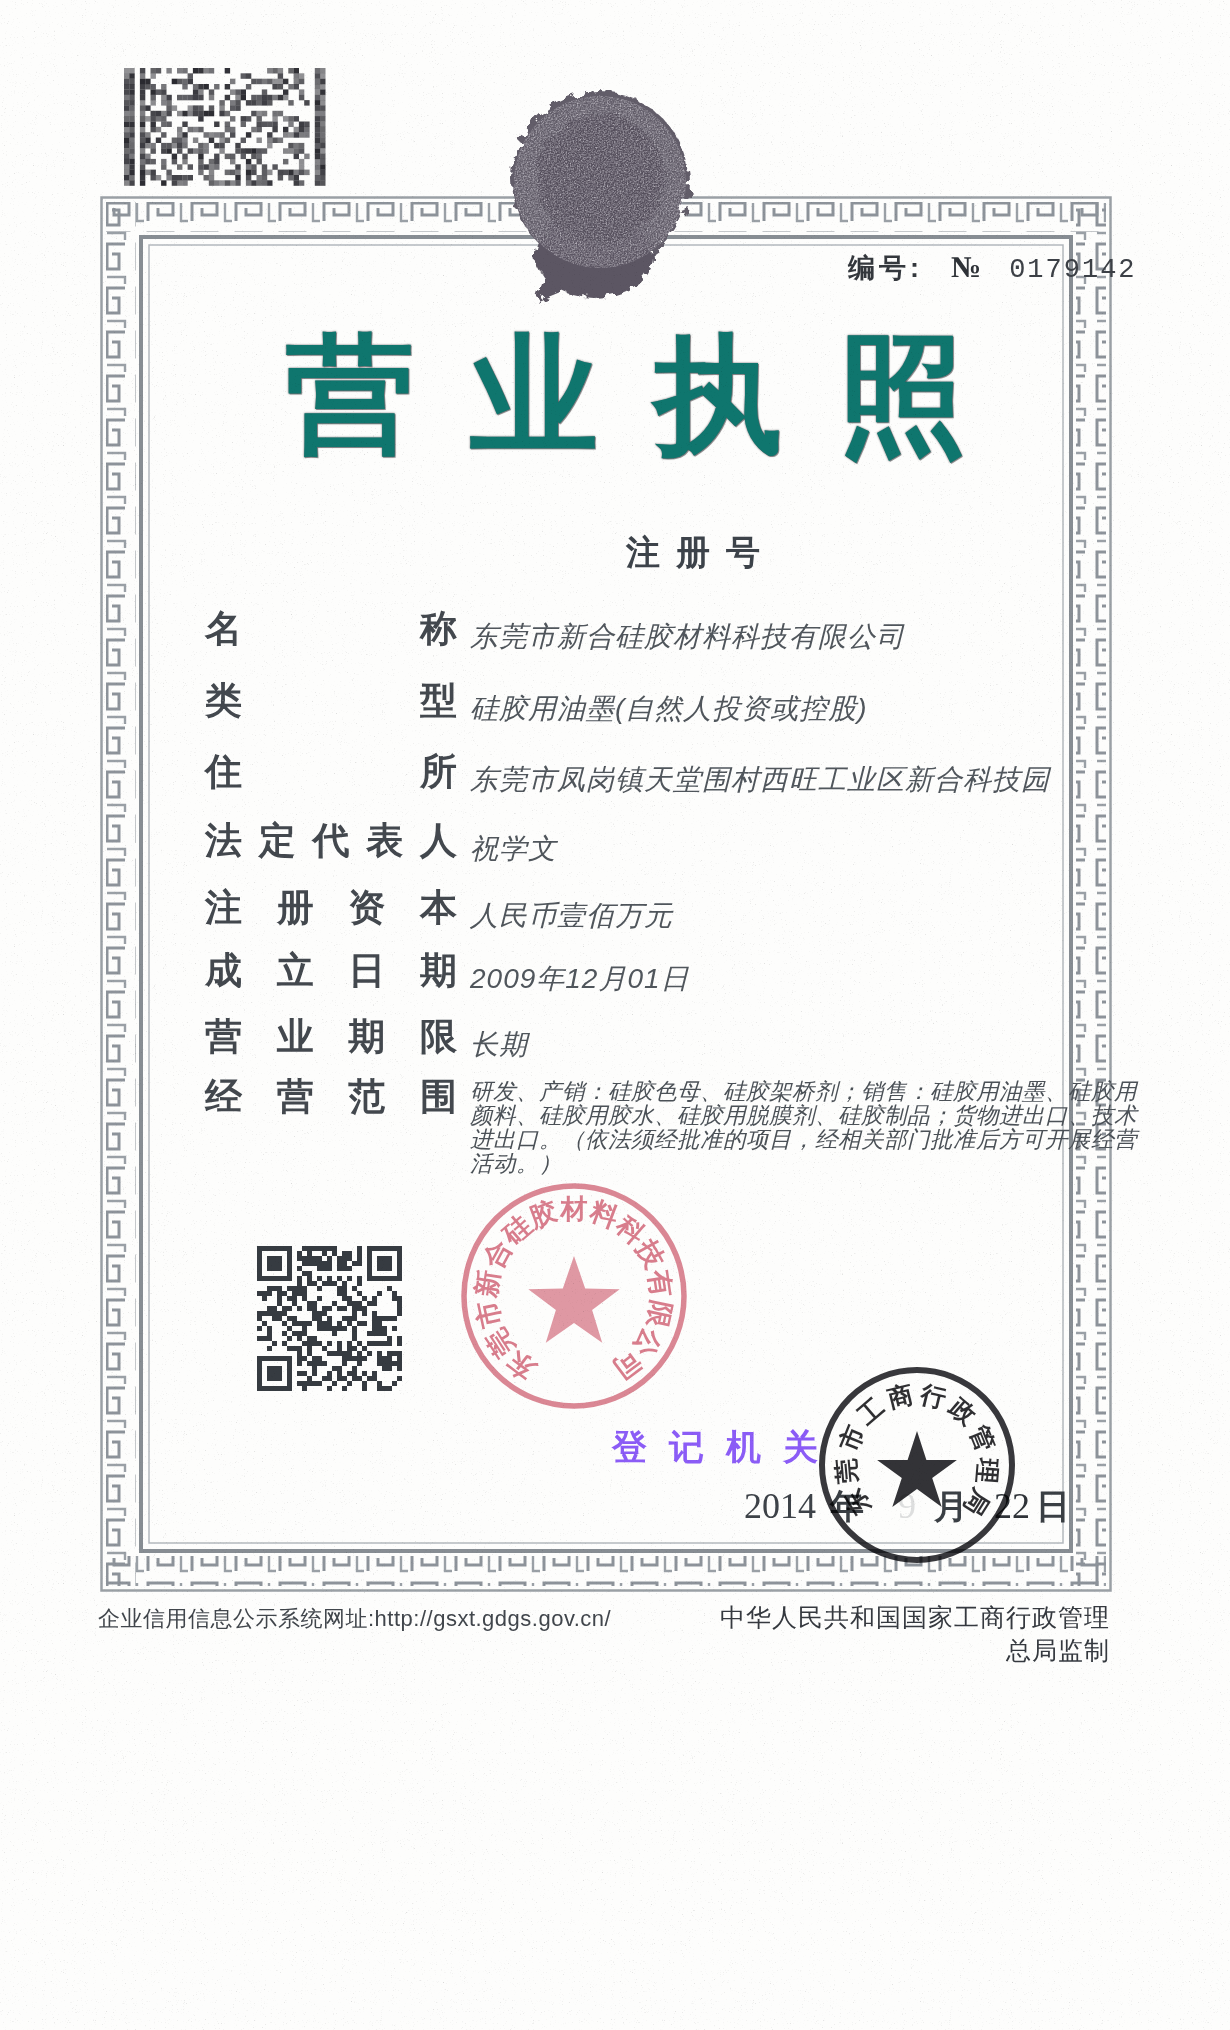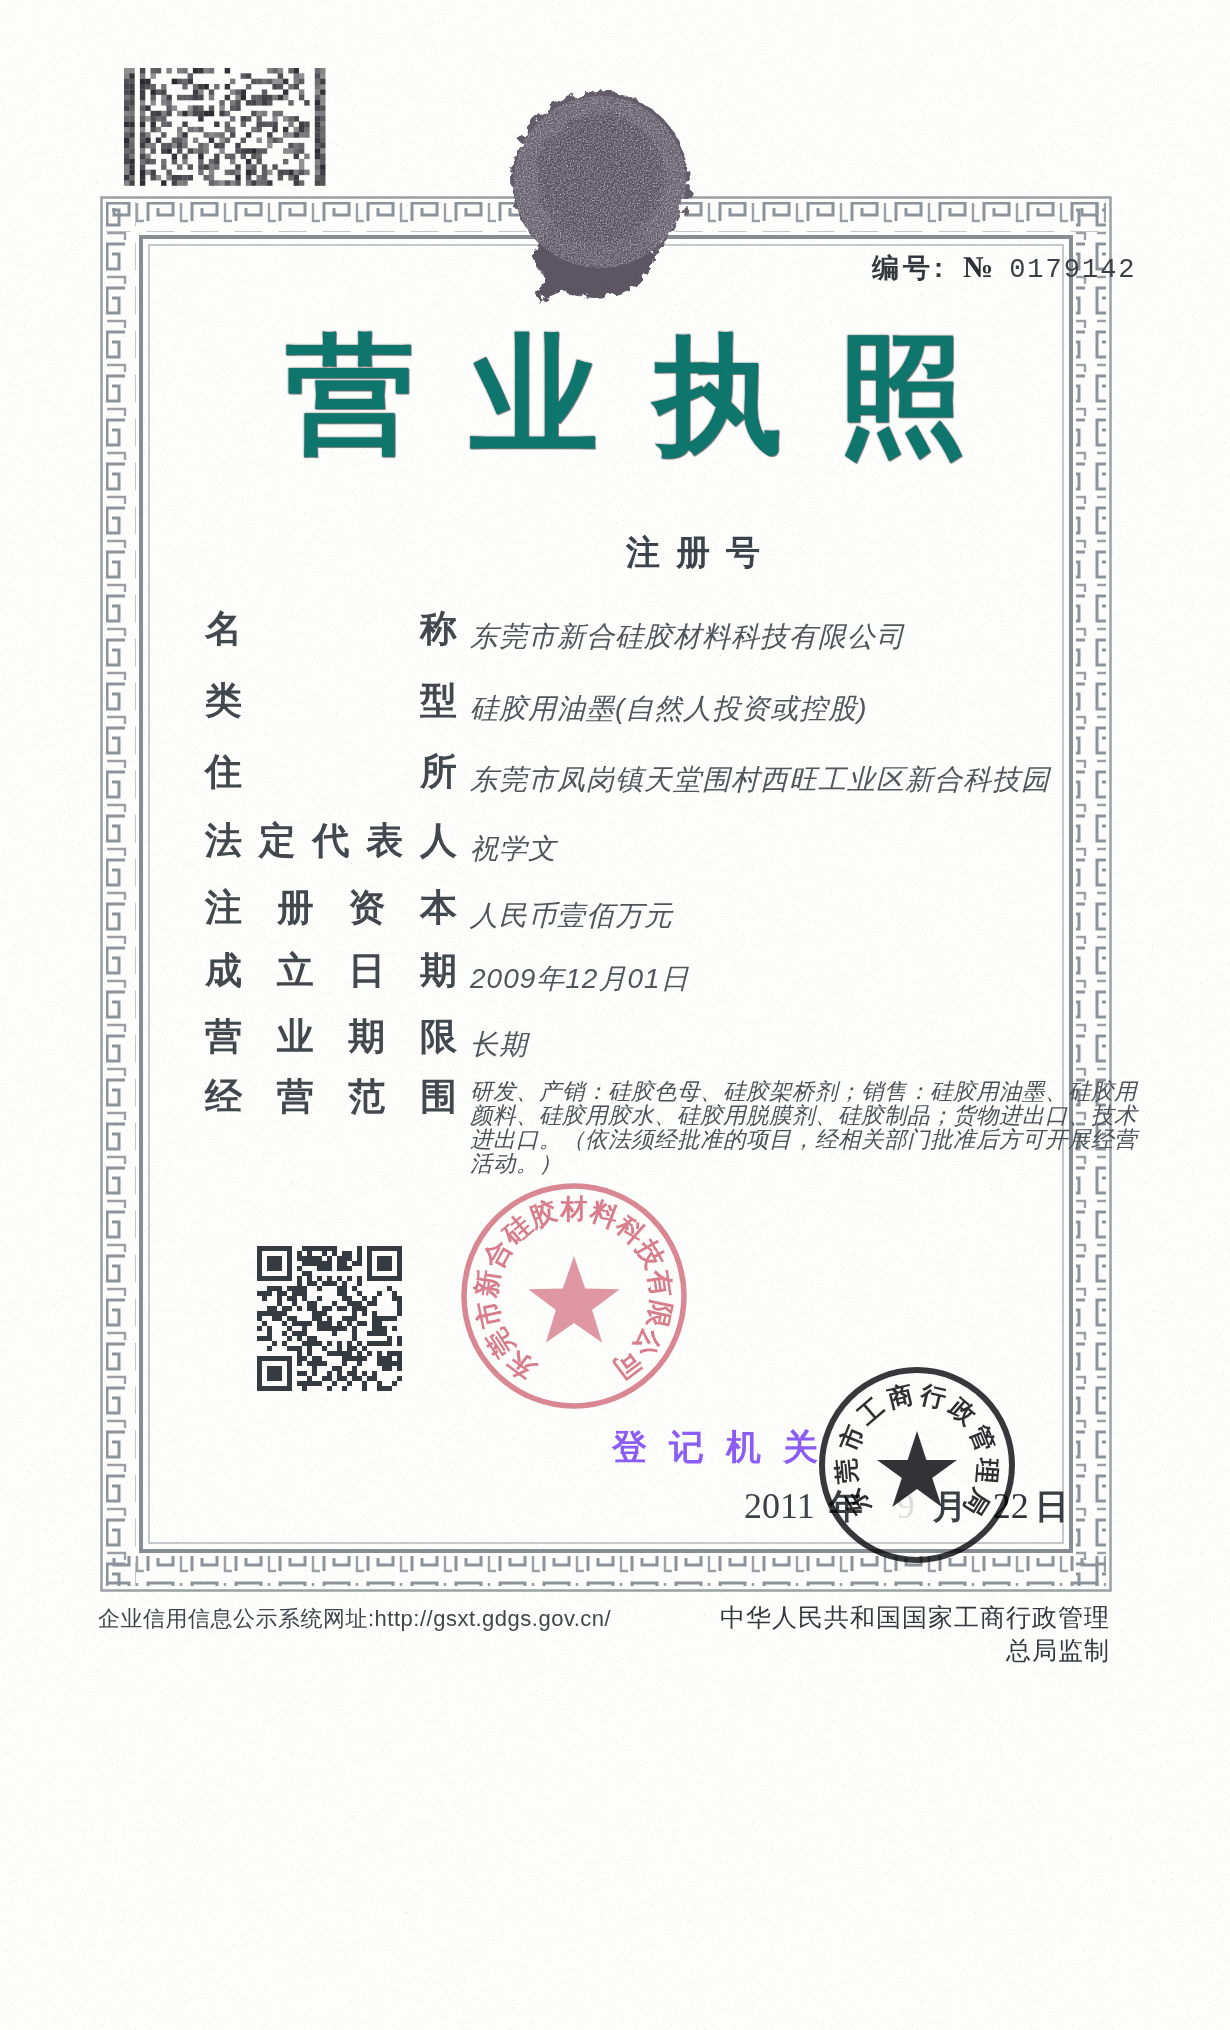--- a/index.html
+++ b/index.html
@@ -4,21 +4,21 @@
 <style>
   html,body{margin:0;padding:0;background:#e8e8e6;}
   .page{position:relative;width:1230px;height:2030px;background:#fdfdfc;overflow:hidden;
         font-family:"Liberation Sans",sans-serif;color:#3a3f44;}
   .noise{position:absolute;left:0;top:0;width:1230px;height:2030px;pointer-events:none;z-index:9;}
 
   .barcode{position:absolute;left:124px;top:68px;width:202px;height:118px;}
   .emblem{position:absolute;left:496px;top:76px;width:212px;height:228px;z-index:3;}
   .frame{position:absolute;left:100px;top:196px;width:1012px;height:1396px;z-index:1;}
 
-  .serial{position:absolute;left:872px;top:250px;display:flex;align-items:baseline;gap:16px;z-index:2;}
+  .serial{position:absolute;left:848px;top:250px;display:flex;align-items:baseline;gap:28px;z-index:2;}
   .serial .s-label{font-size:27px;font-weight:bold;color:#34383d;letter-spacing:4px;}
   .serial .s-sym{font-family:"Liberation Serif",serif;font-size:30px;font-weight:bold;color:#2e3237;}
   .serial .s-num{font-family:"Liberation Mono",monospace;font-size:27px;color:#3c4046;letter-spacing:2px;}
 
   .title{position:absolute;left:286px;top:318px;margin:0;font-size:128px;line-height:1.2;
          font-weight:900;color:#0f766e;letter-spacing:56px;white-space:nowrap;z-index:2;
          text-shadow:0 0 2px rgba(44,44,49,.85),1px 1px 0 rgba(44,44,49,.45);}
 
   .regno{position:absolute;left:616px;top:530px;display:flex;align-items:baseline;z-index:2;}
   .regno .r-label{font-size:34px;font-weight:600;color:#3d434a;letter-spacing:16px;margin-left:10px;}
@@ -1061,21 +1061,21 @@
       <text x="207.3" y="91.2" font-size="27" font-weight="bold" fill="#cf5a6e" fill-opacity="0.78" text-anchor="middle" dominant-baseline="central" transform="rotate(61.3 207.3 91.2)">技</text>
       <text x="217.1" y="120.5" font-size="27" font-weight="bold" fill="#cf5a6e" fill-opacity="0.78" text-anchor="middle" dominant-baseline="central" transform="rotate(81.7 217.1 120.5)">有</text>
       <text x="216.1" y="151.3" font-size="27" font-weight="bold" fill="#cf5a6e" fill-opacity="0.78" text-anchor="middle" dominant-baseline="central" transform="rotate(102.1 216.1 151.3)">限</text>
       <text x="204.3" y="179.8" font-size="27" font-weight="bold" fill="#cf5a6e" fill-opacity="0.78" text-anchor="middle" dominant-baseline="central" transform="rotate(122.6 204.3 179.8)">公</text>
       <text x="183.4" y="202.5" font-size="27" font-weight="bold" fill="#cf5a6e" fill-opacity="0.78" text-anchor="middle" dominant-baseline="central" transform="rotate(143.0 183.4 202.5)">司</text>
     </svg>
 
   <div class="registrar">登记机关</div>
 
   <div class="dateline">
-    <span class="d-num">2011</span>
+    <span class="d-num">2014</span>
     <span class="d-year-label">年</span>
     <span class="d-num d-month">9</span>
     <span class="d-month-label">月</span>
     <span class="d-num d-day">22</span>
     <span class="d-day-label">日</span>
   </div>
 
   <svg class="seal seal-registry" id="registry-seal-svg" width="235" height="235" viewBox="0 0 235 235">
       <circle cx="117" cy="113" r="95" fill="none" stroke="#1d1d21" stroke-width="6" stroke-opacity="0.88"></circle>
       <polygon points="117.0,79.0 126.4,108.1 156.9,108.0 132.2,125.9 141.7,155.0 117.0,137.0 92.3,155.0 101.8,125.9 77.1,108.0 107.6,108.1 " fill="#1d1d21" fill-opacity="0.9"></polygon>

